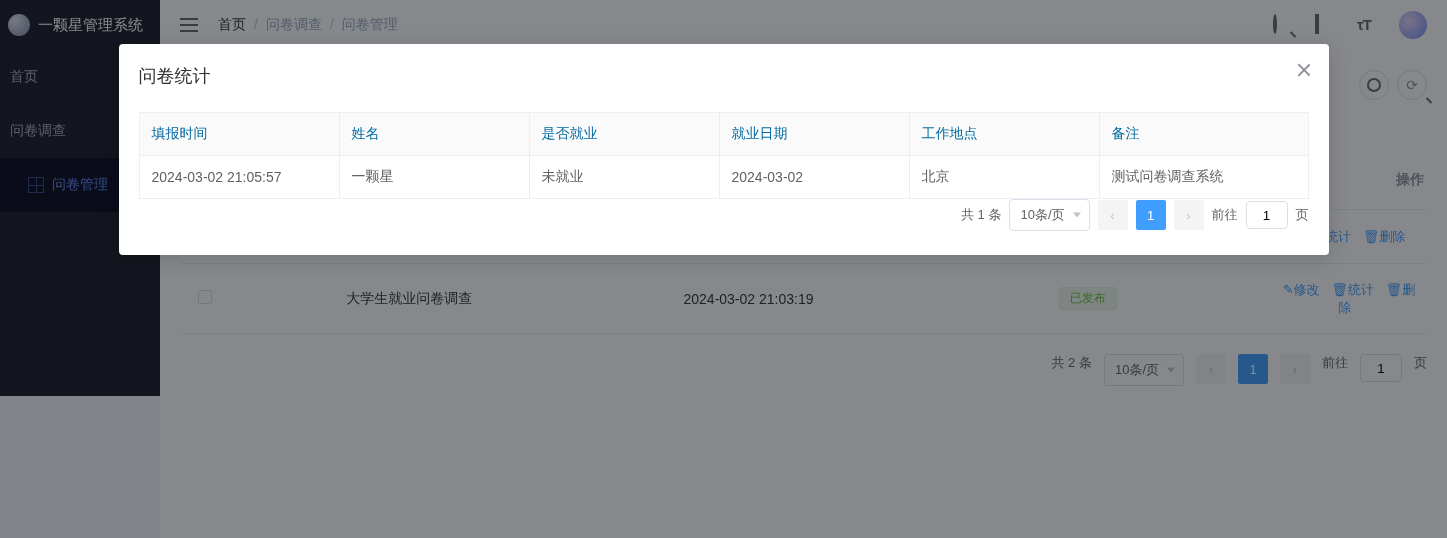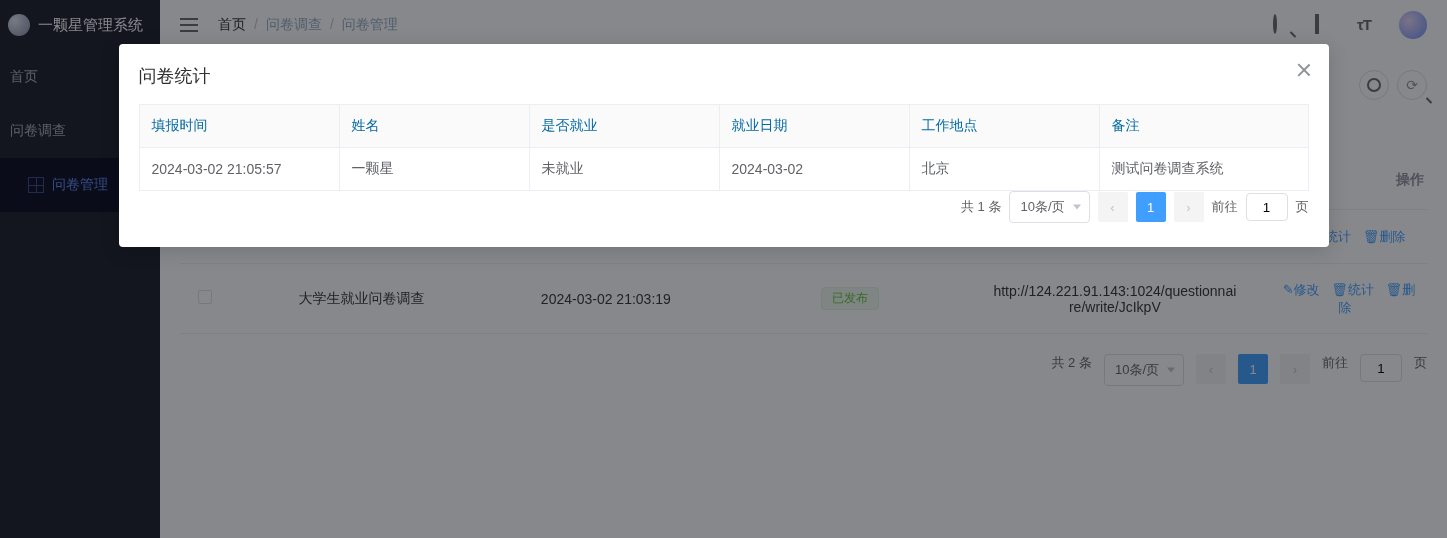--- a/index.html
+++ b/index.html
@@ -1,19 +1,19 @@
 <!DOCTYPE html>
 <html><head>
 <meta charset="utf-8">
 <style>
   * { box-sizing: border-box; margin: 0; padding: 0; }
   body { font-family: "PingFang SC", "Microsoft YaHei", sans-serif; font-size: 14px; color: #303133; background: #f5f7fa; width: 1447px; height: 538px; overflow: hidden; position: relative; }
 
   
-  .sidebar { position: absolute; left: 0; top: 0; width: 160px; height: 538px; background: #191a23; color: #bfcbd9; }
+  .sidebar { position: absolute; left: 0; top: 0; width: 160px; height: 396px; background: #191a23; color: #bfcbd9; }
   .logo-row { display: flex; align-items: center; height: 50px; padding-left: 8px; gap: 8px; color: #fff; font-size: 15px;}
   .logo-circle { width: 22px; height: 22px; border-radius: 50%; background: radial-gradient(circle at 30% 30%, #dfe4ee, #848aa3); }
   .menu-item { height: 54px; display: flex; align-items: center; padding-left: 10px; color: #a6adbd; font-size: 14px; cursor: pointer; }
   .menu-item.active { background: #060818; color: #5e83f1; }
   .menu-sub { padding-left: 28px; }
   .menu-icon { width: 16px; height: 16px; margin-right: 8px; display: inline-block; }
   .menu-icon-grid { border: 1.2px solid currentColor; position: relative; opacity: 0.5; }
   .menu-icon-grid::before, .menu-icon-grid::after { content: ""; position: absolute; background: currentColor; }
   .menu-icon-grid::before { left: 50%; top: 0; width: 1.2px; height: 100%; }
   .menu-icon-grid::after { top: 50%; left: 0; height: 1.2px; width: 100%; }
@@ -51,21 +51,21 @@
   .select-box::after { content: ""; position: absolute; right: 8px; top: 50%; width: 0; height: 0; border-left: 4px solid transparent; border-right: 4px solid transparent; border-top: 5px solid #c0c4cc; transform: translateY(-50%); }
   .page-btn { width: 30px; height: 30px; display: inline-flex; align-items: center; justify-content: center; background: #f4f4f5; border-radius: 2px; color: #c0c4cc; cursor: pointer; }
   .page-btn.active { background: #409eff; color: #fff; }
   .page-input { width: 42px; height: 28px; border: 1px solid #dcdfe6; border-radius: 4px; text-align: center; }
 
   
   .overlay { position: absolute; inset: 0; background: rgba(14,18,26,0.5); }
 
   
   .modal { position: absolute; left: 50%; top: 44px; transform: translateX(-50%); width: 1210px; background: #fff; border-radius: 4px; box-shadow: 0 4px 20px rgba(0,0,0,0.15); padding: 20px 20px 24px 20px; }
-  .modal-title { font-size: 18px; color: #303133; margin-bottom: 16px; }
+  .modal-title { font-size: 18px; color: #303133; margin-bottom: 24px; }
   .modal-close { position: absolute; right: 18px; top: 18px; width: 16px; height: 16px; cursor: pointer; color: #909399; }
   .modal-close::before, .modal-close::after { content:""; position:absolute; left:50%; top:0; width:1.5px; height:100%; background: currentColor; }
   .modal-close::before { transform: rotate(45deg); }
   .modal-close::after { transform: rotate(-45deg); }
 
   .m-table { width: 100%; border: 1px solid #ebeef5; border-collapse: collapse; }
   .m-table th, .m-table td { border-bottom: 1px solid #ebeef5; border-right: 1px solid #ebeef5; padding: 12px 12px; text-align: left; font-size: 14px; }
   .m-table th { background: #fafafa; color: #0369a1; font-weight: 500; }
   .m-table td { color: #606266; }
   .m-table th:last-child, .m-table td:last-child { border-right: none; }
@@ -130,21 +130,20 @@
       <div class="bg-cell" style="flex:0 0 140px;">
         <span class="link-blue">🗑<span>统计</span></span>
         <span class="link-blue">🗑<span>删除</span></span>
       </div>
     </div>
     <div class="bg-row" style="height:70px;gap:19px;">
       <div class="bg-cell narrow"><span class="checkbox"></span></div>
       <div class="bg-cell">大学生就业问卷调查</div>
       <div class="bg-cell">2024-03-02 21:03:19</div>
       <div class="bg-cell"><span class="tag-green">已发布</span></div>
-      <div class="bg-cell" style="flex:1.2; word-break:break-all;">http://124.221.91.143:1024/questionnaire/write/JcIkpV</div>
       <div class="bg-cell" style="flex:0 0 160px;">
         <span class="link-blue">✎<span>修改</span></span>
         <span class="link-blue">🗑<span>统计</span></span>
         <span class="link-blue">🗑<span>删除</span></span>
       </div>
     </div>
   </div>
 
   <div class="bg-pager">
     <span>共 2 条</span>

